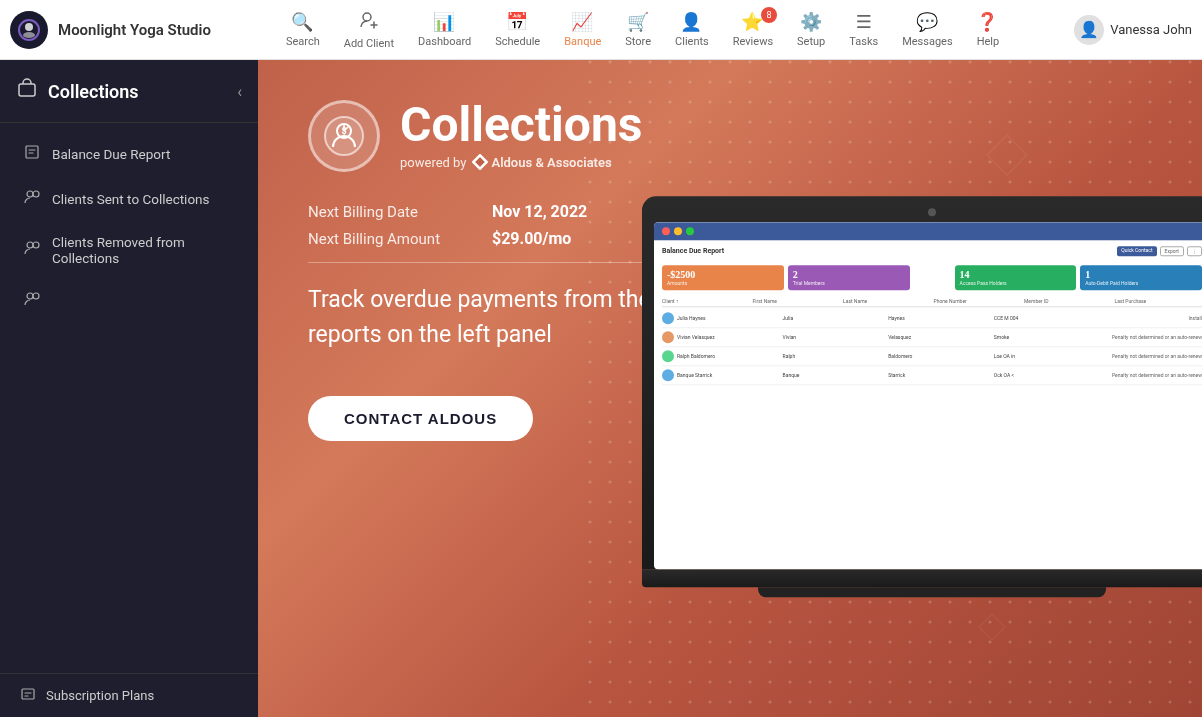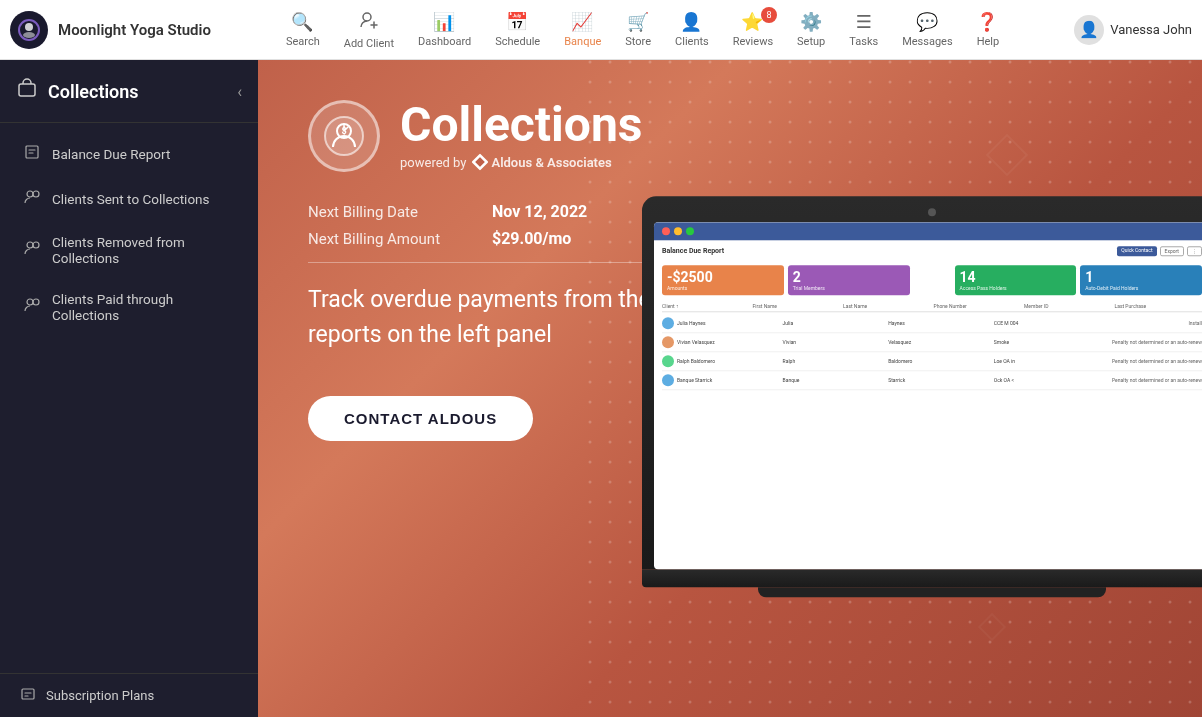--- a/index.html
+++ b/index.html
@@ -350,21 +350,21 @@
     }
     .stat-card {
       flex: 1;
       border-radius: 3px;
       padding: 4px 5px;
     }
     .stat-card.orange { background: #e8834a; }
     .stat-card.purple { background: #9b59b6; }
     .stat-card.green { background: #27ae60; margin-left: 41px; }
     .stat-card.blue { background: #2980b9; }
-    .stat-card-val { font-size: 14px; font-weight: 700; color: #fff; }
+    .stat-card-val { font-size: 10px; font-weight: 700; color: #fff; font-family: Liberation Serif, serif; }
     .stat-card-label { font-size: 5px; color: rgba(255,255,255,0.85); }
 
     .screen-table-header {
       display: flex;
       gap: 3px;
       padding: 2px 0;
       border-bottom: 1px solid #e0e0e0;
       margin-bottom: 2px;
     }
     .screen-table-col {
@@ -538,21 +538,20 @@
         <span>Clients Removed from Collections</span>
       </div>
       <div class="sidebar-item">
         <span class="sidebar-item-icon">
           <svg width="16" height="16" viewBox="0 0 16 16" fill="none">
             <circle cx="6" cy="5" r="3" stroke="#aaa" stroke-width="1.2"></circle>
             <path d="M1 14c0-2.761 2.239-5 5-5" stroke="#aaa" stroke-width="1.2"></path>
             <circle cx="12" cy="5" r="3" stroke="#aaa" stroke-width="1.2"></circle>
           </svg>
         </span>
-        <span>Clients Paid through Collections</span>
       </div>
     </div>
 
     <div class="sidebar-footer">
       <span>
         <svg width="16" height="16" viewBox="0 0 16 16" fill="none">
           <rect x="2" y="3" width="12" height="10" rx="1" stroke="#aaa" stroke-width="1.2"></rect>
           <path d="M5 7h6M5 10h3" stroke="#aaa" stroke-width="1.2" stroke-linecap="round"></path>
         </svg>
       </span>

